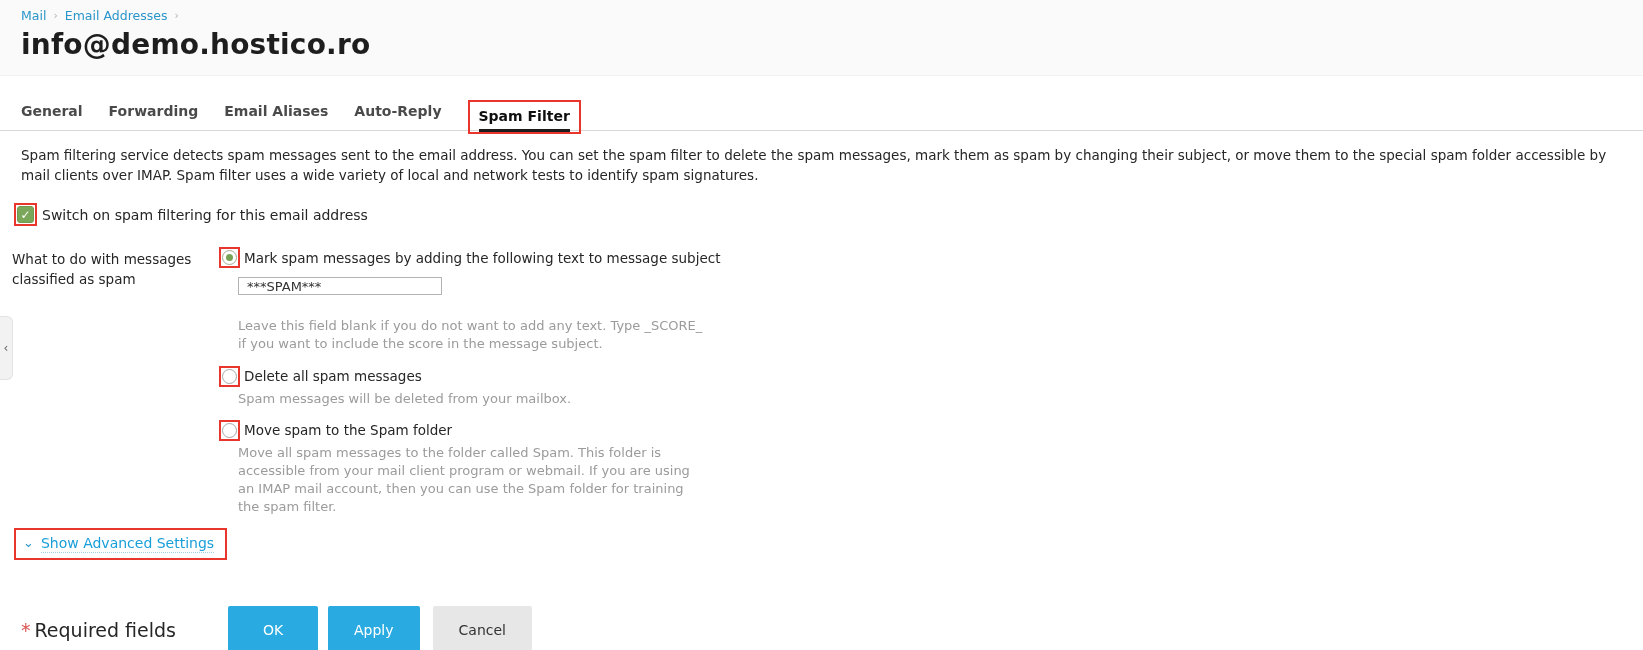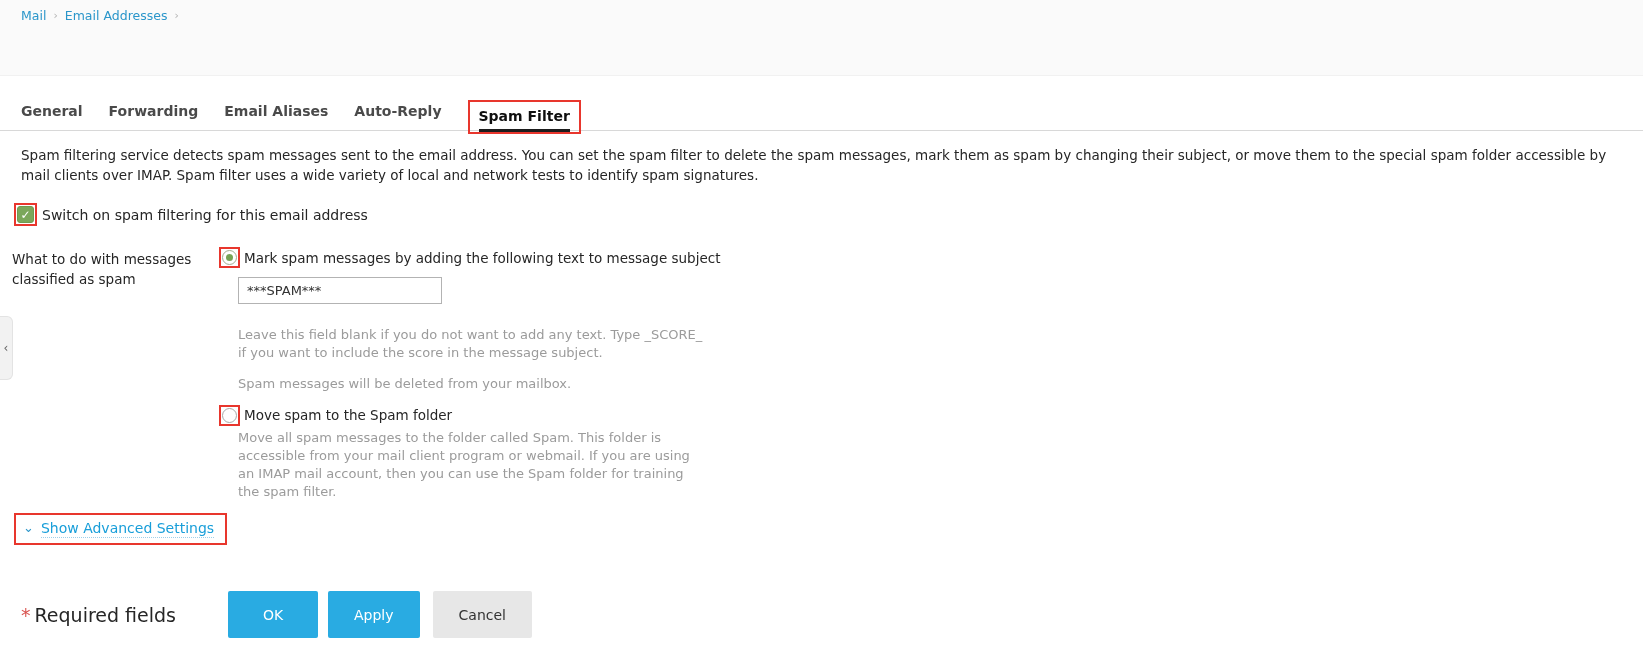--- a/index.html
+++ b/index.html
@@ -122,21 +122,21 @@
     left: 3px; top: 3px; right: 3px; bottom: 3px;
     background: #76a354;
     border-radius: 50%;
   }
   .option-label { margin-left: 4px; font-size: 13.5px; color: #262626; cursor: pointer; }
 
   .subject-input {
     display: block;
     margin: 9px 0 0 19px;
     width: 204px;
-    height: 27px;
+    height: 18px;
     border: 1px solid #b3b3b3;
     padding: 0 8px;
     font-size: 13px;
     font-family: "DejaVu Sans", "Liberation Sans", sans-serif;
     color: #333;
     background: #fff;
   }
   .option-help {
     margin: 22px 0 0 19px;
     width: 470px;
@@ -214,20 +214,21 @@
 
 <div class="page">
 
   <div class="header">
     <div class="breadcrumb">
       <a class="crumb">Mail</a>
       <span class="sep">›</span>
       <a class="crumb">Email Addresses</a>
       <span class="sep">›</span>
     </div>
+    <h1 class="title">info@demo.hostico.ro</h1>
   </div>
 
   <div class="tabs">
     <div class="tab">General</div>
     <div class="tab">Forwarding</div>
     <div class="tab">Email Aliases</div>
     <div class="tab">Auto-Reply</div>
     <div class="tab-annot">
       <div class="tab active">Spam Filter</div>
     </div>
@@ -253,20 +254,26 @@
           <span class="annot-ctl">
             <span class="radio selected"></span>
           </span>
           <span class="option-label">Mark spam messages by adding the following text to message subject</span>
         </div>
         <input class="subject-input" type="text" value="***SPAM***" style="">
         <div class="option-help">Leave this field blank if you do not want to add any text. Type _SCORE_ if you want to include the score in the message subject.</div>
       </div>
 
       <div class="option">
+        <div class="option-head">
+          <span class="annot-ctl">
+            <span class="radio"></span>
+          </span>
+          <span class="option-label">Delete all spam messages</span>
+        </div>
         <div class="option-help tight">Spam messages will be deleted from your mailbox.</div>
       </div>
 
       <div class="option">
         <div class="option-head">
           <span class="annot-ctl">
             <span class="radio"></span>
           </span>
           <span class="option-label">Move spam to the Spam folder</span>
         </div>

